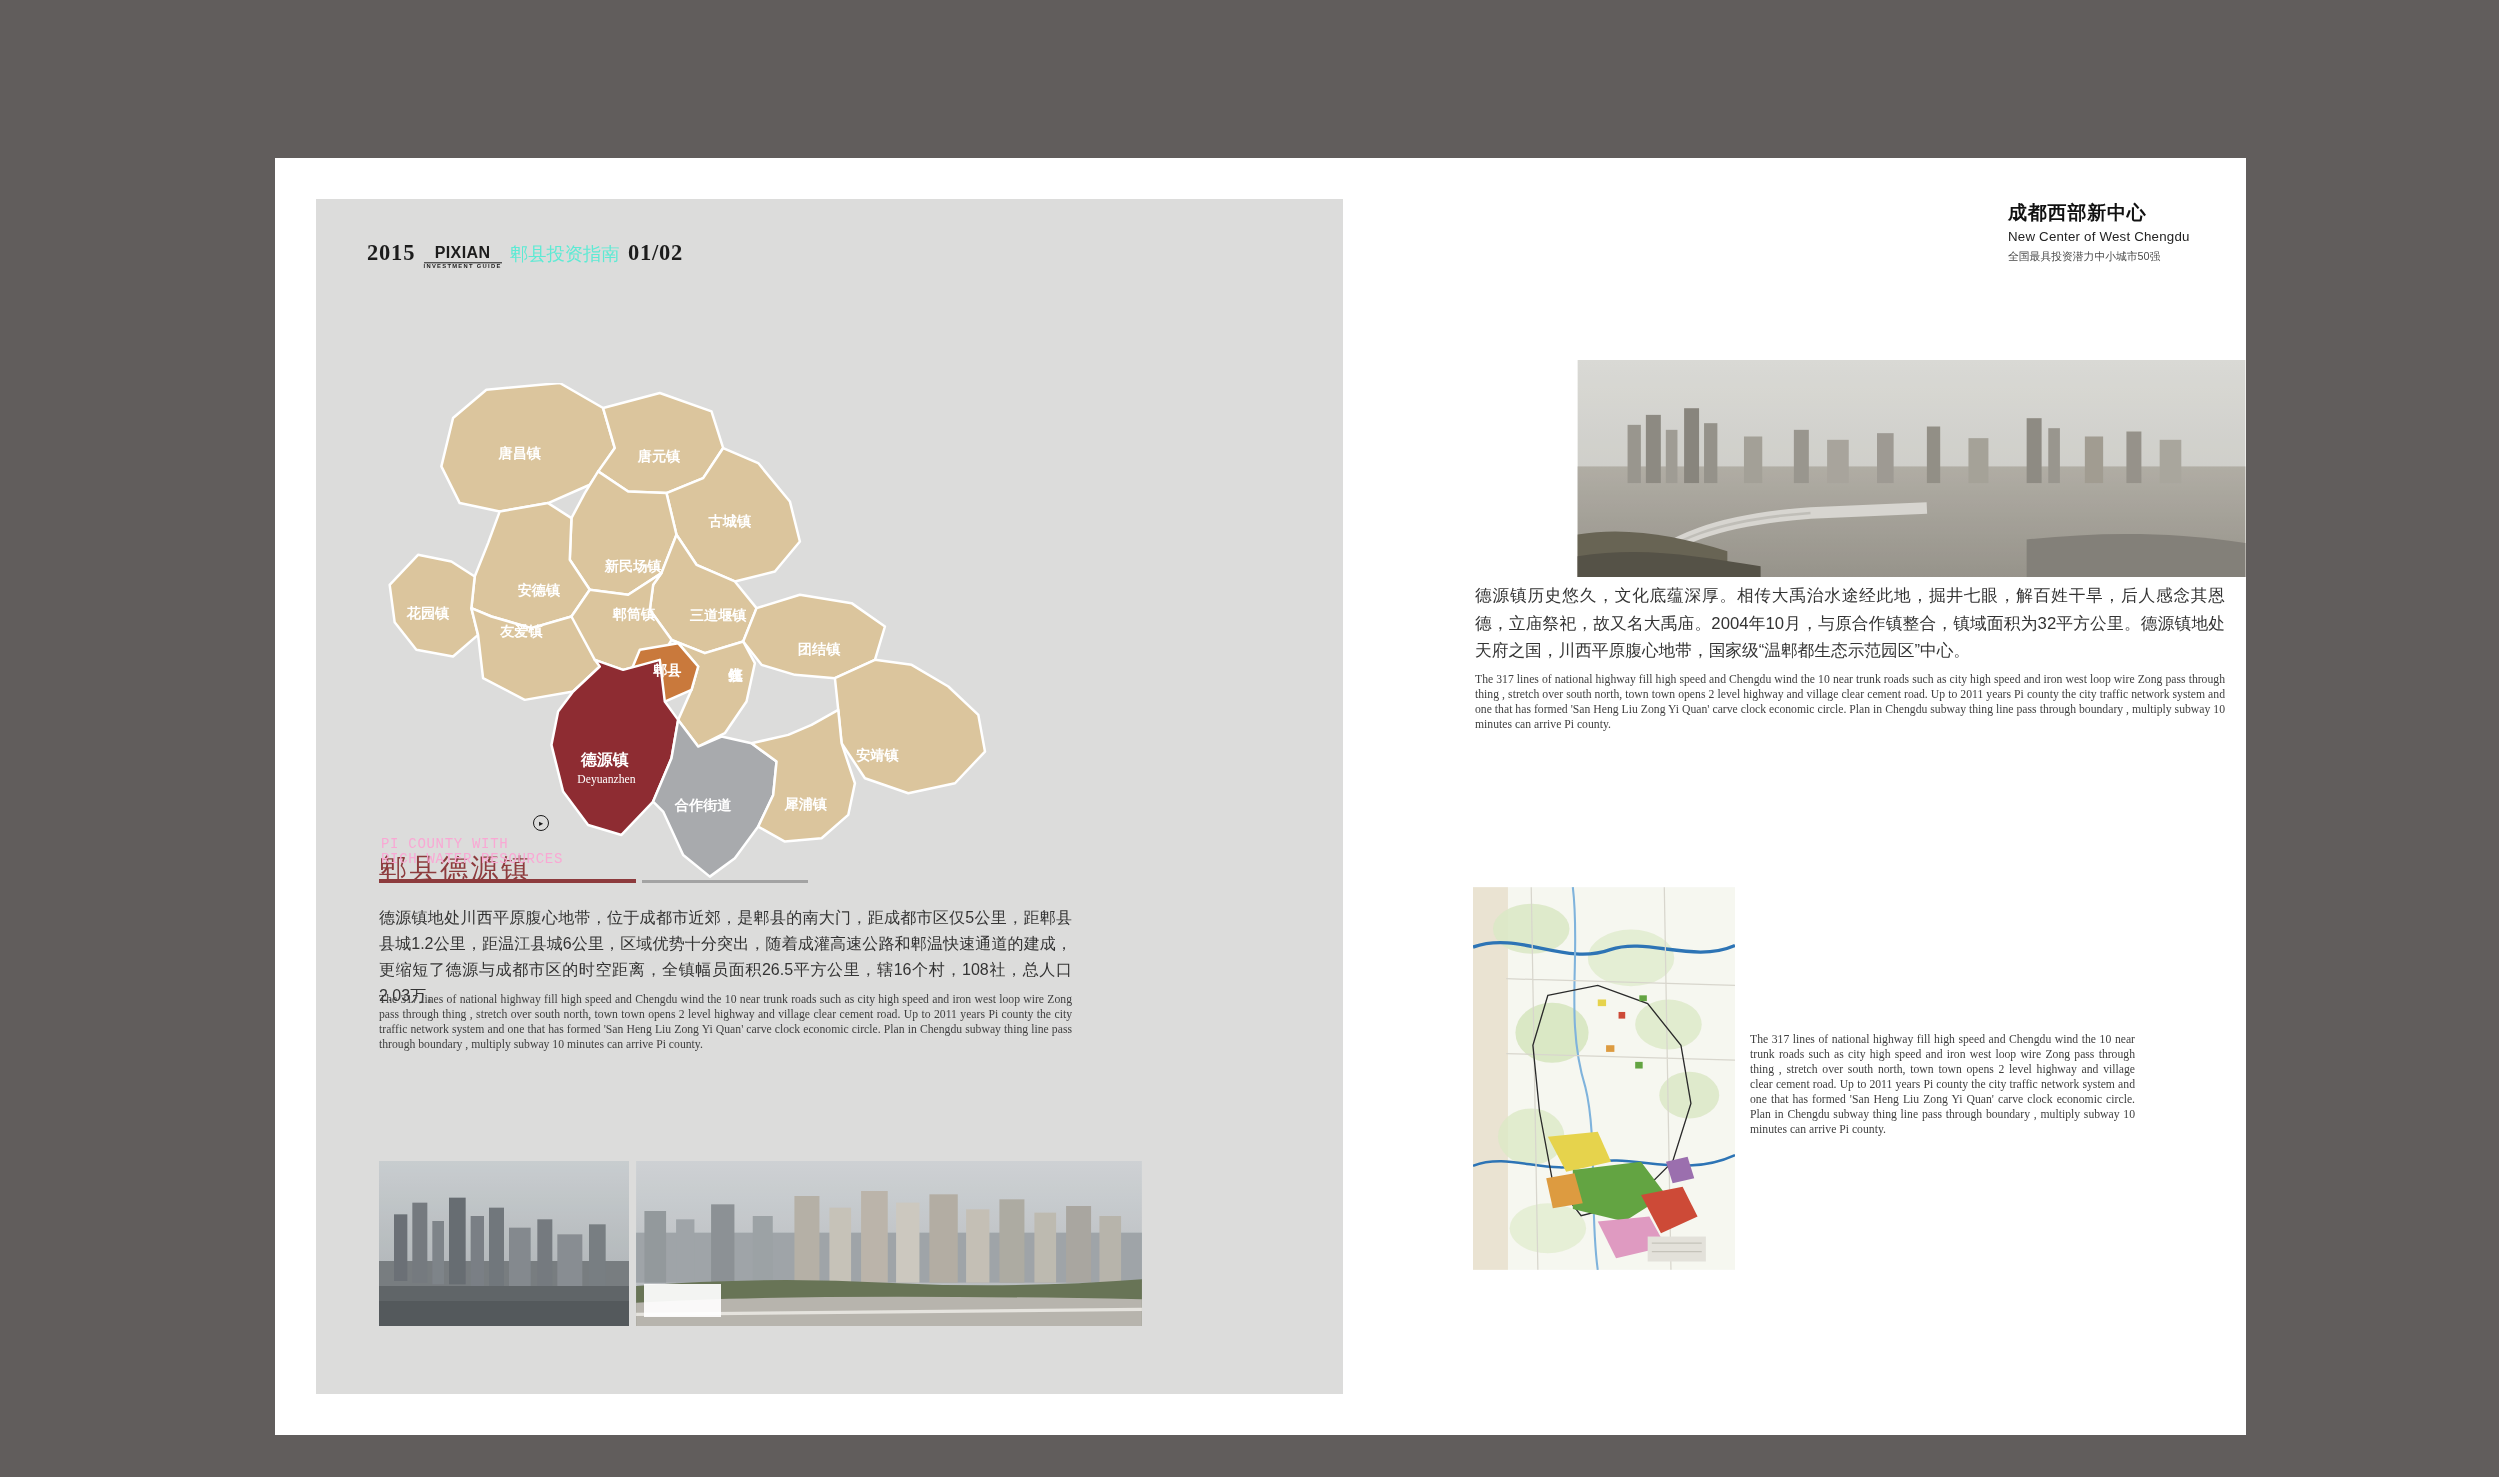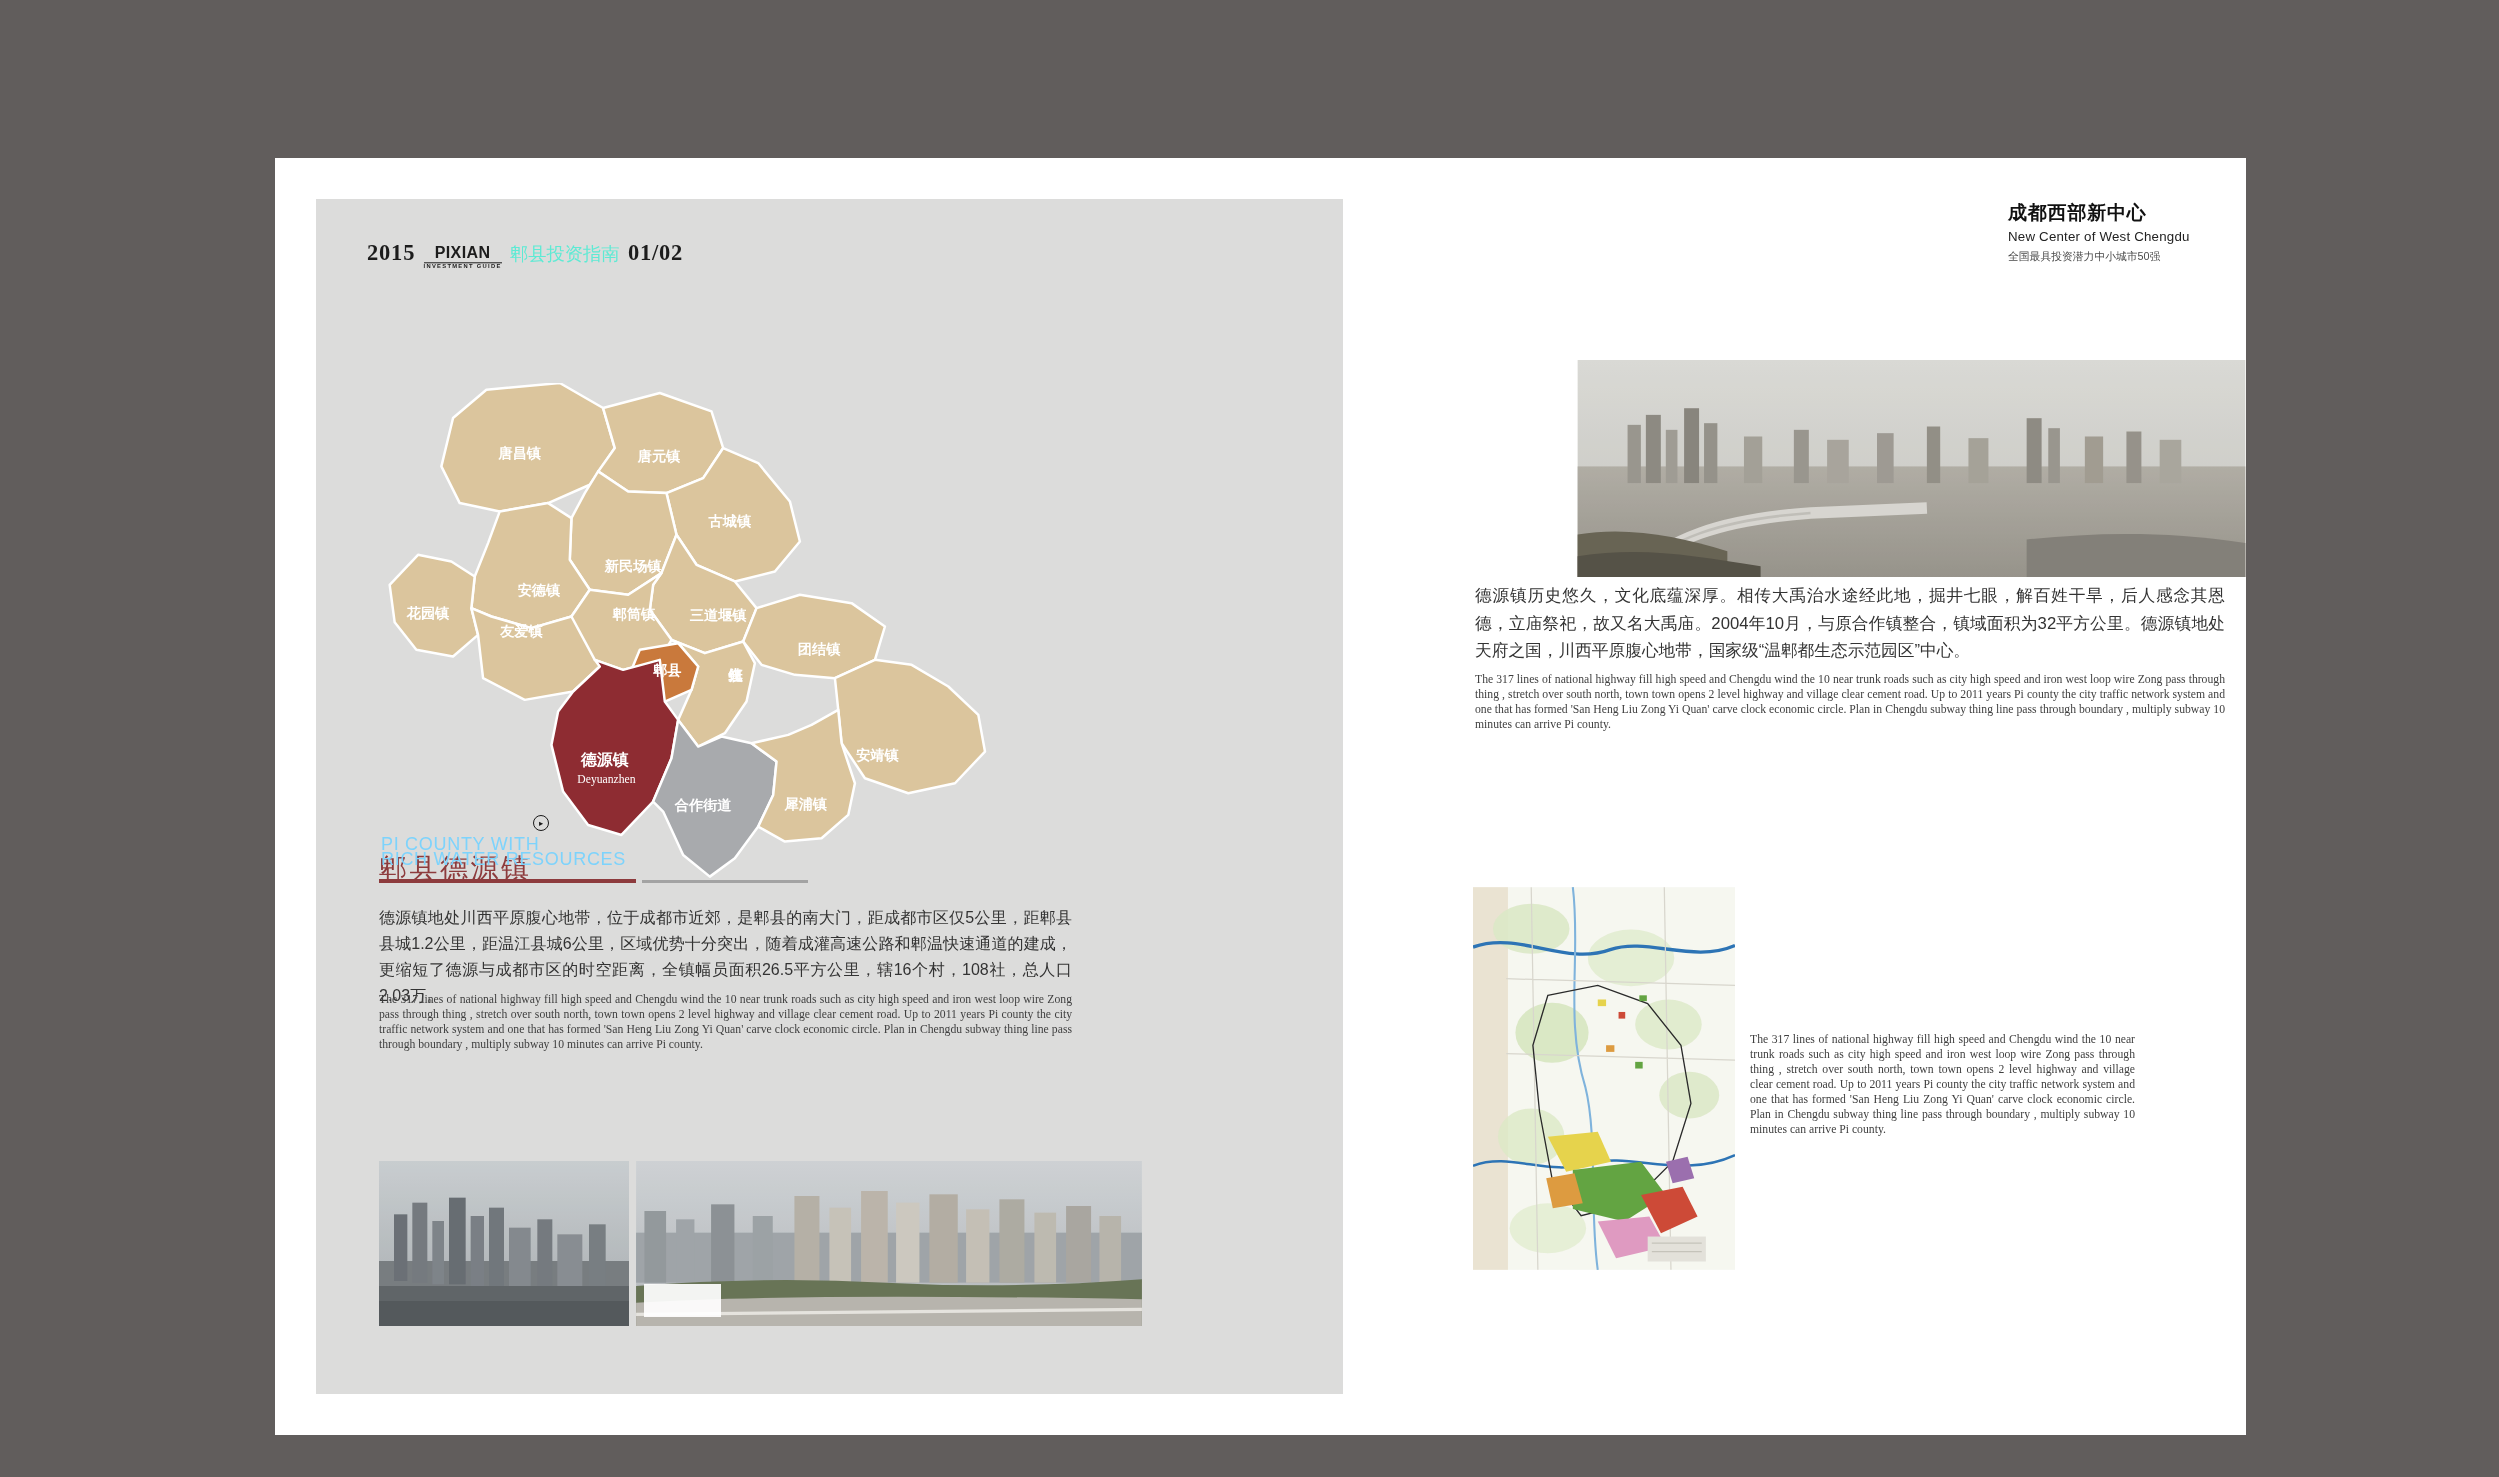--- a/index.html
+++ b/index.html
@@ -33,22 +33,22 @@
               font-family:"Liberation Sans",sans-serif;}
   .town-label--big{font-size:19px;}
   .town-sublabel{fill:#ffffff;font-size:14px;font-weight:normal;text-anchor:middle;
                  font-family:"Liberation Serif",serif;}
   .town-label--vertical{writing-mode:vertical-rl;text-orientation:upright;}
 
   
   .sec-title{left:379px;top:850px;font-size:28px;font-weight:normal;color:#8d3b3d;letter-spacing:2.5px;}
   .title-icon{left:533px;top:815px;width:14px;height:14px;border:1.2px solid #1a1a1a;border-radius:50%;
               display:flex;align-items:center;justify-content:center;font-size:8.3px;color:#1a1a1a;line-height:1;}
-  .sec-sub{left:381px;top:837px;font-family:Liberation Sans, sans-serif;font-size:18px;line-height:15px;
-           color:#7dd3fc;letter-spacing:0.7px;}
+  .sec-sub{left:381px;top:837px;font-family:Liberation Mono, monospace;font-size:14px;line-height:15px;
+           color:#f9a8d4;letter-spacing:0.7px;}
   .bar-red{left:379px;top:879px;width:257px;height:4.2px;background:#8d3b3d;}
   .bar-gray{left:642px;top:880px;width:166px;height:3.3px;background:#a3a3a3;}
   .cjk{color:#333;text-align:justify;}
   .en{font-family:"Liberation Serif",serif;color:#3f3f3f;text-align:justify;}
   .left-cjk{left:379px;top:905px;width:693px;font-size:16px;line-height:26px;}
   .left-en{left:379px;top:992px;width:693px;font-size:11.7px;line-height:15px;}
 
   
   .photo{overflow:hidden;}
   .photo1{left:379px;top:1161px;width:250px;height:165px;}

